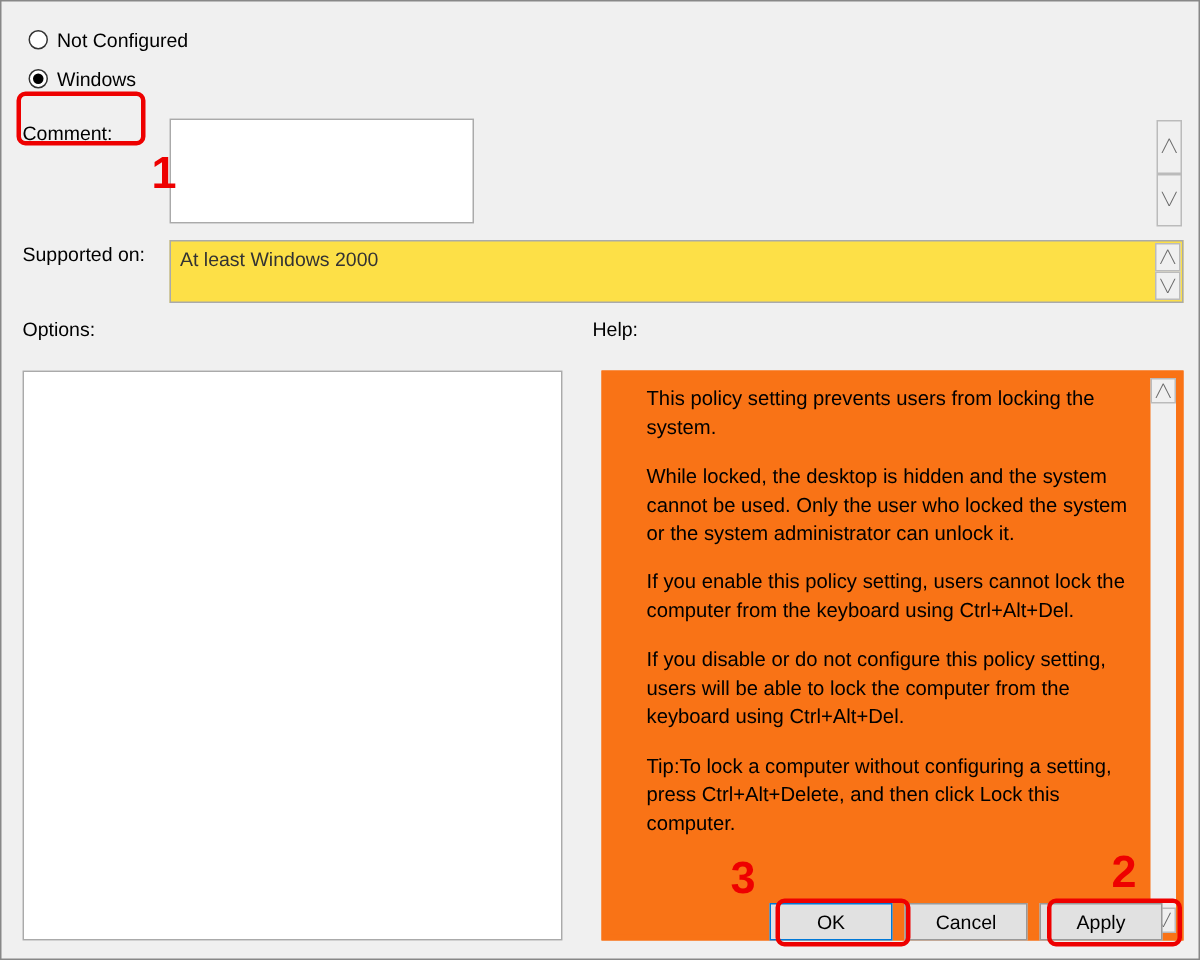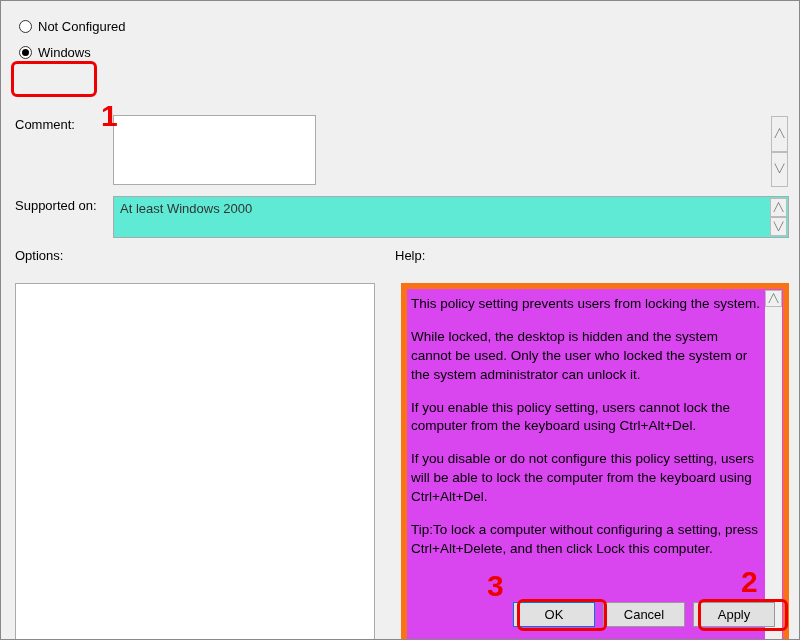--- a/index.html
+++ b/index.html
@@ -46,21 +46,20 @@
       width: 7px;
       height: 7px;
       background: #000;
       border-radius: 50%;
     }
     .fields-col {
       flex: 1;
       display: flex;
       flex-direction: column;
       gap: 8px;
-      margin-top: 36px;
     }
     .field-row {
       display: flex;
       gap: 10px;
     }
     .field-label {
       width: 88px;
       text-align: left;
       padding-top: 2px;
       flex-shrink: 0;
@@ -72,21 +71,21 @@
       border: 1px solid #aaa;
       position: relative;
       padding: 4px 20px 4px 6px;
       resize: none;
       font-family: inherit;
       font-size: 13px;
     }
     .supported-box {
       flex: 1;
       height: 42px;
-      background: #5eead4;
+      background: #fde047;
       border: 1px solid #aaa;
       position: relative;
       padding: 4px 20px 4px 6px;
       color: #333;
     }
     .spinner {
       position: absolute;
       right: 1px;
       top: 1px;
       bottom: 1px;
@@ -119,24 +118,24 @@
       height: 380px;
     }
     .options-panel {
       width: 360px;
       background: #fff;
       border: 1px solid #aaa;
       flex-shrink: 0;
     }
     .help-panel {
       flex: 1;
-      background: #d946ef;
-      border: 6px solid #f97316;
-      position: relative;
-      padding: 6px 22px 6px 4px;
+      background: #f97316;
+      border: 4px solid #f97316;
+      position: relative;
+      padding: 6px 22px 6px 26px;
       line-height: 1.4;
       font-size: 13.5px;
     }
     .help-panel p { margin-bottom: 14px; }
     .help-scroll {
       position: absolute;
       right: 1px;
       top: 1px;
       bottom: 1px;
       width: 17px;

